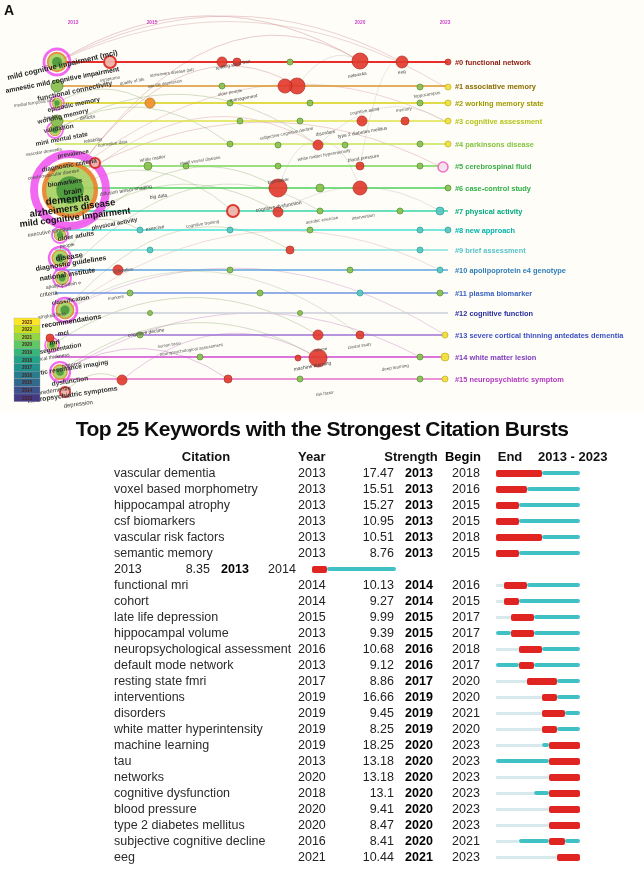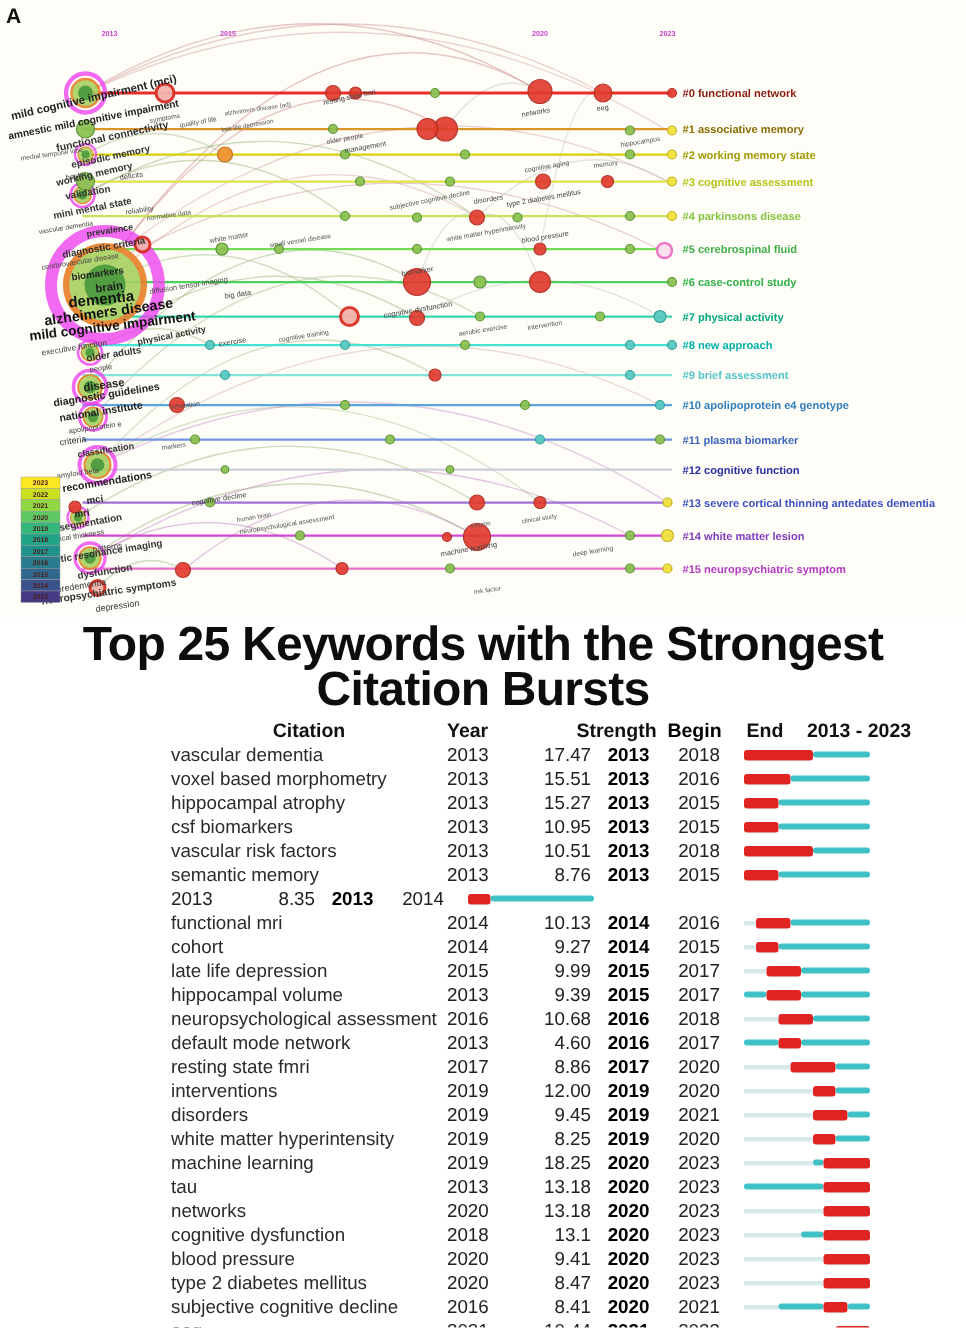--- a/index.html
+++ b/index.html
@@ -1,20 +1,20 @@
 <!DOCTYPE html>
 <html><head>
 <meta charset="utf-8">
 <style>
   html,body{margin:0;padding:0;background:#fff;}
   body{width:644px;height:885px;overflow:hidden;font-family:"Liberation Sans",sans-serif;position:relative;}
   .panelA{position:relative;width:644px;height:412px;background:#fefdf8;}
   .plabel{position:absolute;font-weight:bold;font-size:14px;color:#111;z-index:5;}
   #labelA{left:4px;top:2px;}
-  .figtitle{width:644px;text-align:center;font-size:32px;font-weight:800;letter-spacing:-0.5px;color:#0d0d0d;margin:2px 0 4px 0;line-height:30px;}
+  .figtitle{width:644px;text-align:center;font-size:21px;font-weight:800;letter-spacing:-0.5px;color:#0d0d0d;margin:2px 0 4px 0;line-height:30px;}
   .tbl{margin-left:114px;margin-top:2px;}
   .trow{display:flex;align-items:center;height:16px;font-size:12.5px;color:#222;}
   .thead{font-weight:bold;font-size:13px;color:#111;height:17px;}
   .c-kw{width:184px;text-align:left;white-space:nowrap;color:#2b2b2b;}
   .thead .c-kw{text-align:center;color:#111;}
   .c-yr{width:42px;text-align:left;}
   .c-st{width:54px;text-align:right;}
   .thead .c-st{text-align:center;margin-left:44px;}
   .c-bg{width:50px;text-align:center;font-weight:bold;color:#000;}
   .c-en{width:44px;text-align:center;}
@@ -485,21 +485,21 @@
             <span class="bar">
               <span class="seg pre" style="width: 22.9091px; background: rgb(215, 233, 234);"></span>
               <span class="seg burst" style="width: 22.9091px; background: rgb(224, 36, 33);"></span>
               <span class="seg act" style="width: 38.1818px; background: rgb(63, 193, 198);"></span>
             </span>
           </span>
         </div>
         <div class="trow">
           <span class="c-kw">default mode network</span>
           <span class="c-yr">2013</span>
-          <span class="c-st">4.60</span>
+          <span class="c-st">9.12</span>
           <span class="c-bg">2016</span>
           <span class="c-en">2017</span>
           <span class="c-bar">
             <span class="bar">
               <span class="seg act" style="width: 22.9091px; background: rgb(63, 193, 198);"></span>
               <span class="seg burst" style="width: 15.2727px; background: rgb(224, 36, 33);"></span>
               <span class="seg act" style="width: 45.8182px; background: rgb(63, 193, 198);"></span>
             </span>
           </span>
         </div>
@@ -513,21 +513,21 @@
             <span class="bar">
               <span class="seg pre" style="width: 30.5455px; background: rgb(215, 233, 234);"></span>
               <span class="seg burst" style="width: 30.5455px; background: rgb(224, 36, 33);"></span>
               <span class="seg act" style="width: 22.9091px; background: rgb(63, 193, 198);"></span>
             </span>
           </span>
         </div>
         <div class="trow">
           <span class="c-kw">interventions</span>
           <span class="c-yr">2019</span>
-          <span class="c-st">12.00</span>
+          <span class="c-st">16.66</span>
           <span class="c-bg">2019</span>
           <span class="c-en">2020</span>
           <span class="c-bar">
             <span class="bar">
               <span class="seg pre" style="width: 45.8182px; background: rgb(215, 233, 234);"></span>
               <span class="seg burst" style="width: 15.2727px; background: rgb(224, 36, 33);"></span>
               <span class="seg act" style="width: 22.9091px; background: rgb(63, 193, 198);"></span>
             </span>
           </span>
         </div>

